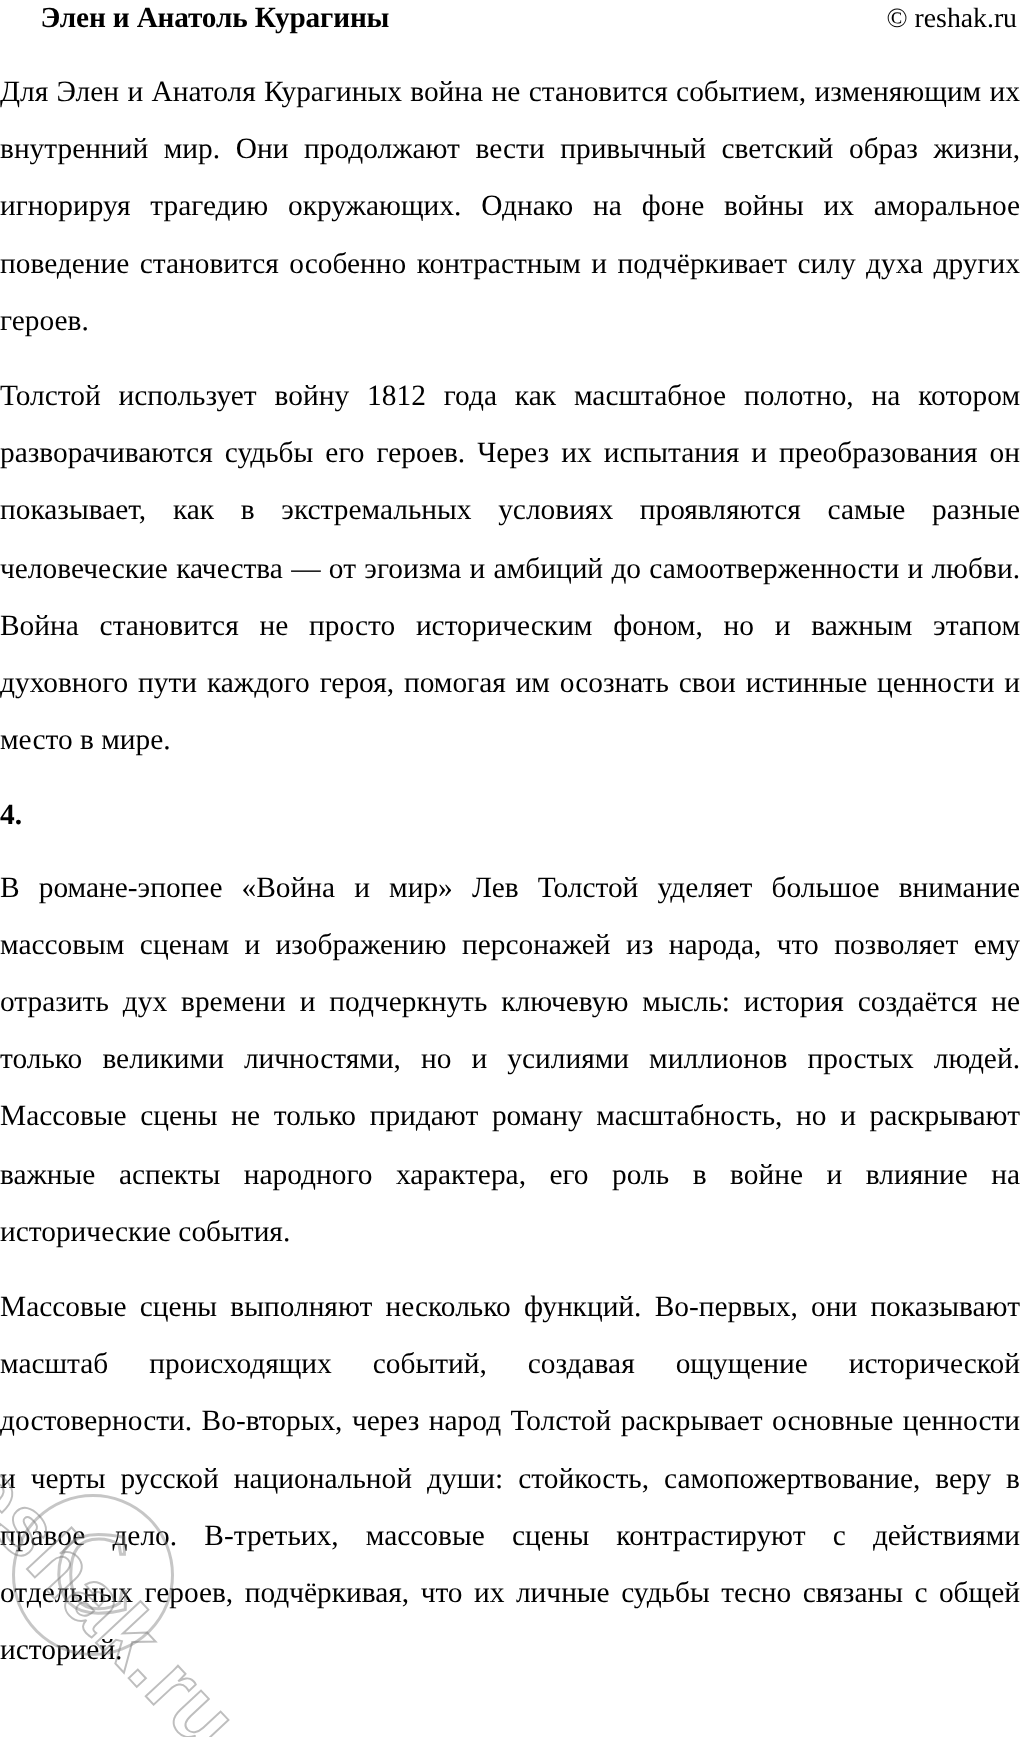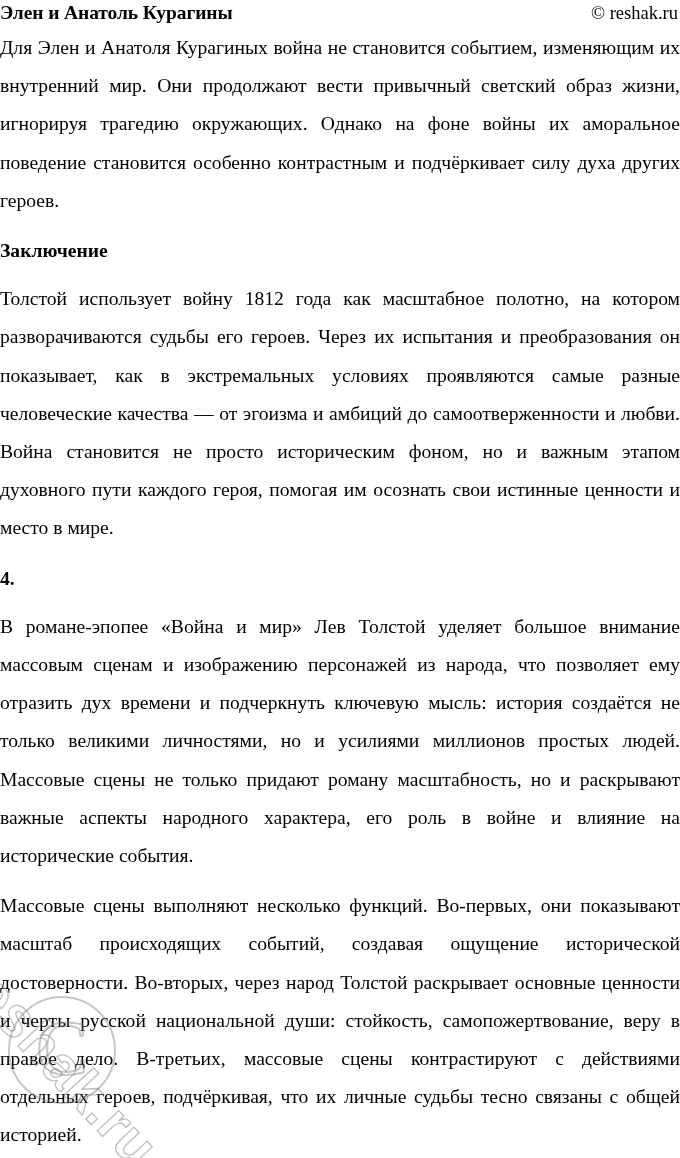--- a/index.html
+++ b/index.html
@@ -33,39 +33,41 @@
     align-items: flex-start;
     justify-content: space-between;
     padding-top: 1px;
   }
   .doc-title {
     font-size: 19.5px;
     font-weight: bold;
     line-height: 24px;
     letter-spacing: -0.1px;
     white-space: nowrap;
+    margin-left: 27px;
   }
   .copyright {
     font-size: 18.5px;
     line-height: 24px;
     white-space: nowrap;
     padding-right: 2px;
   }
 
   
   .para {
     font-size: 19.6px;
     line-height: 38.2px;
     text-align: justify;
     text-align-last: left;
     margin: 0 0 12px 0;
     hyphens: none;
     word-spacing: 0;
   }
   .para.first {
+    margin-top: 14px;
   }
   .para.tight {
     margin-bottom: 11px;
   }
   .subhead {
     font-size: 19.6px;
     font-weight: bold;
     line-height: 38.2px;
     margin: 0 0 10px 0;
     text-align: left;
@@ -127,21 +129,20 @@
 
 <div id="page">
 
   <div class="header-row">
     <div class="doc-title">Элен и Анатоль Курагины</div>
     <div class="copyright">© reshak.ru</div>
   </div>
 
   <p class="para first">Для Элен и Анатоля Курагиных война не становится событием, изменяющим их внутренний мир. Они продолжают вести привычный светский образ жизни, игнорируя трагедию окружающих. Однако на фоне войны их аморальное поведение становится особенно контрастным и подчёркивает силу духа других героев.</p>
 
-  <h2 class="subhead">Заключение</h2>
 
   <p class="para">Толстой использует войну 1812 года как масштабное полотно, на котором разворачиваются судьбы его героев. Через их испытания и преобразования он показывает, как в экстремальных условиях проявляются самые разные человеческие качества — от эгоизма и амбиций до самоотверженности и любви. Война становится не просто историческим фоном, но и важным этапом духовного пути каждого героя, помогая им осознать свои истинные ценности и место в мире.</p>
 
   <h2 class="subhead spaced">4.</h2>
 
   <p class="para">В романе-эпопее «Война и мир» Лев Толстой уделяет большое внимание массовым сценам и изображению персонажей из народа, что позволяет ему отразить дух времени и подчеркнуть ключевую мысль: история создаётся не только великими личностями, но и усилиями миллионов простых людей. Массовые сцены не только придают роману масштабность, но и раскрывают важные аспекты народного характера, его роль в войне и влияние на исторические события.</p>
 
   <p class="para tight">Массовые сцены выполняют несколько функций. Во-первых, они показывают масштаб происходящих событий, создавая ощущение исторической достоверности. Во-вторых, через народ Толстой раскрывает основные ценности и черты русской национальной души: стойкость, самопожертвование, веру в правое дело. В-третьих, массовые сцены контрастируют с действиями отдельных героев, подчёркивая, что их личные судьбы тесно связаны с общей историей.</p>
 
   <div class="watermark">

